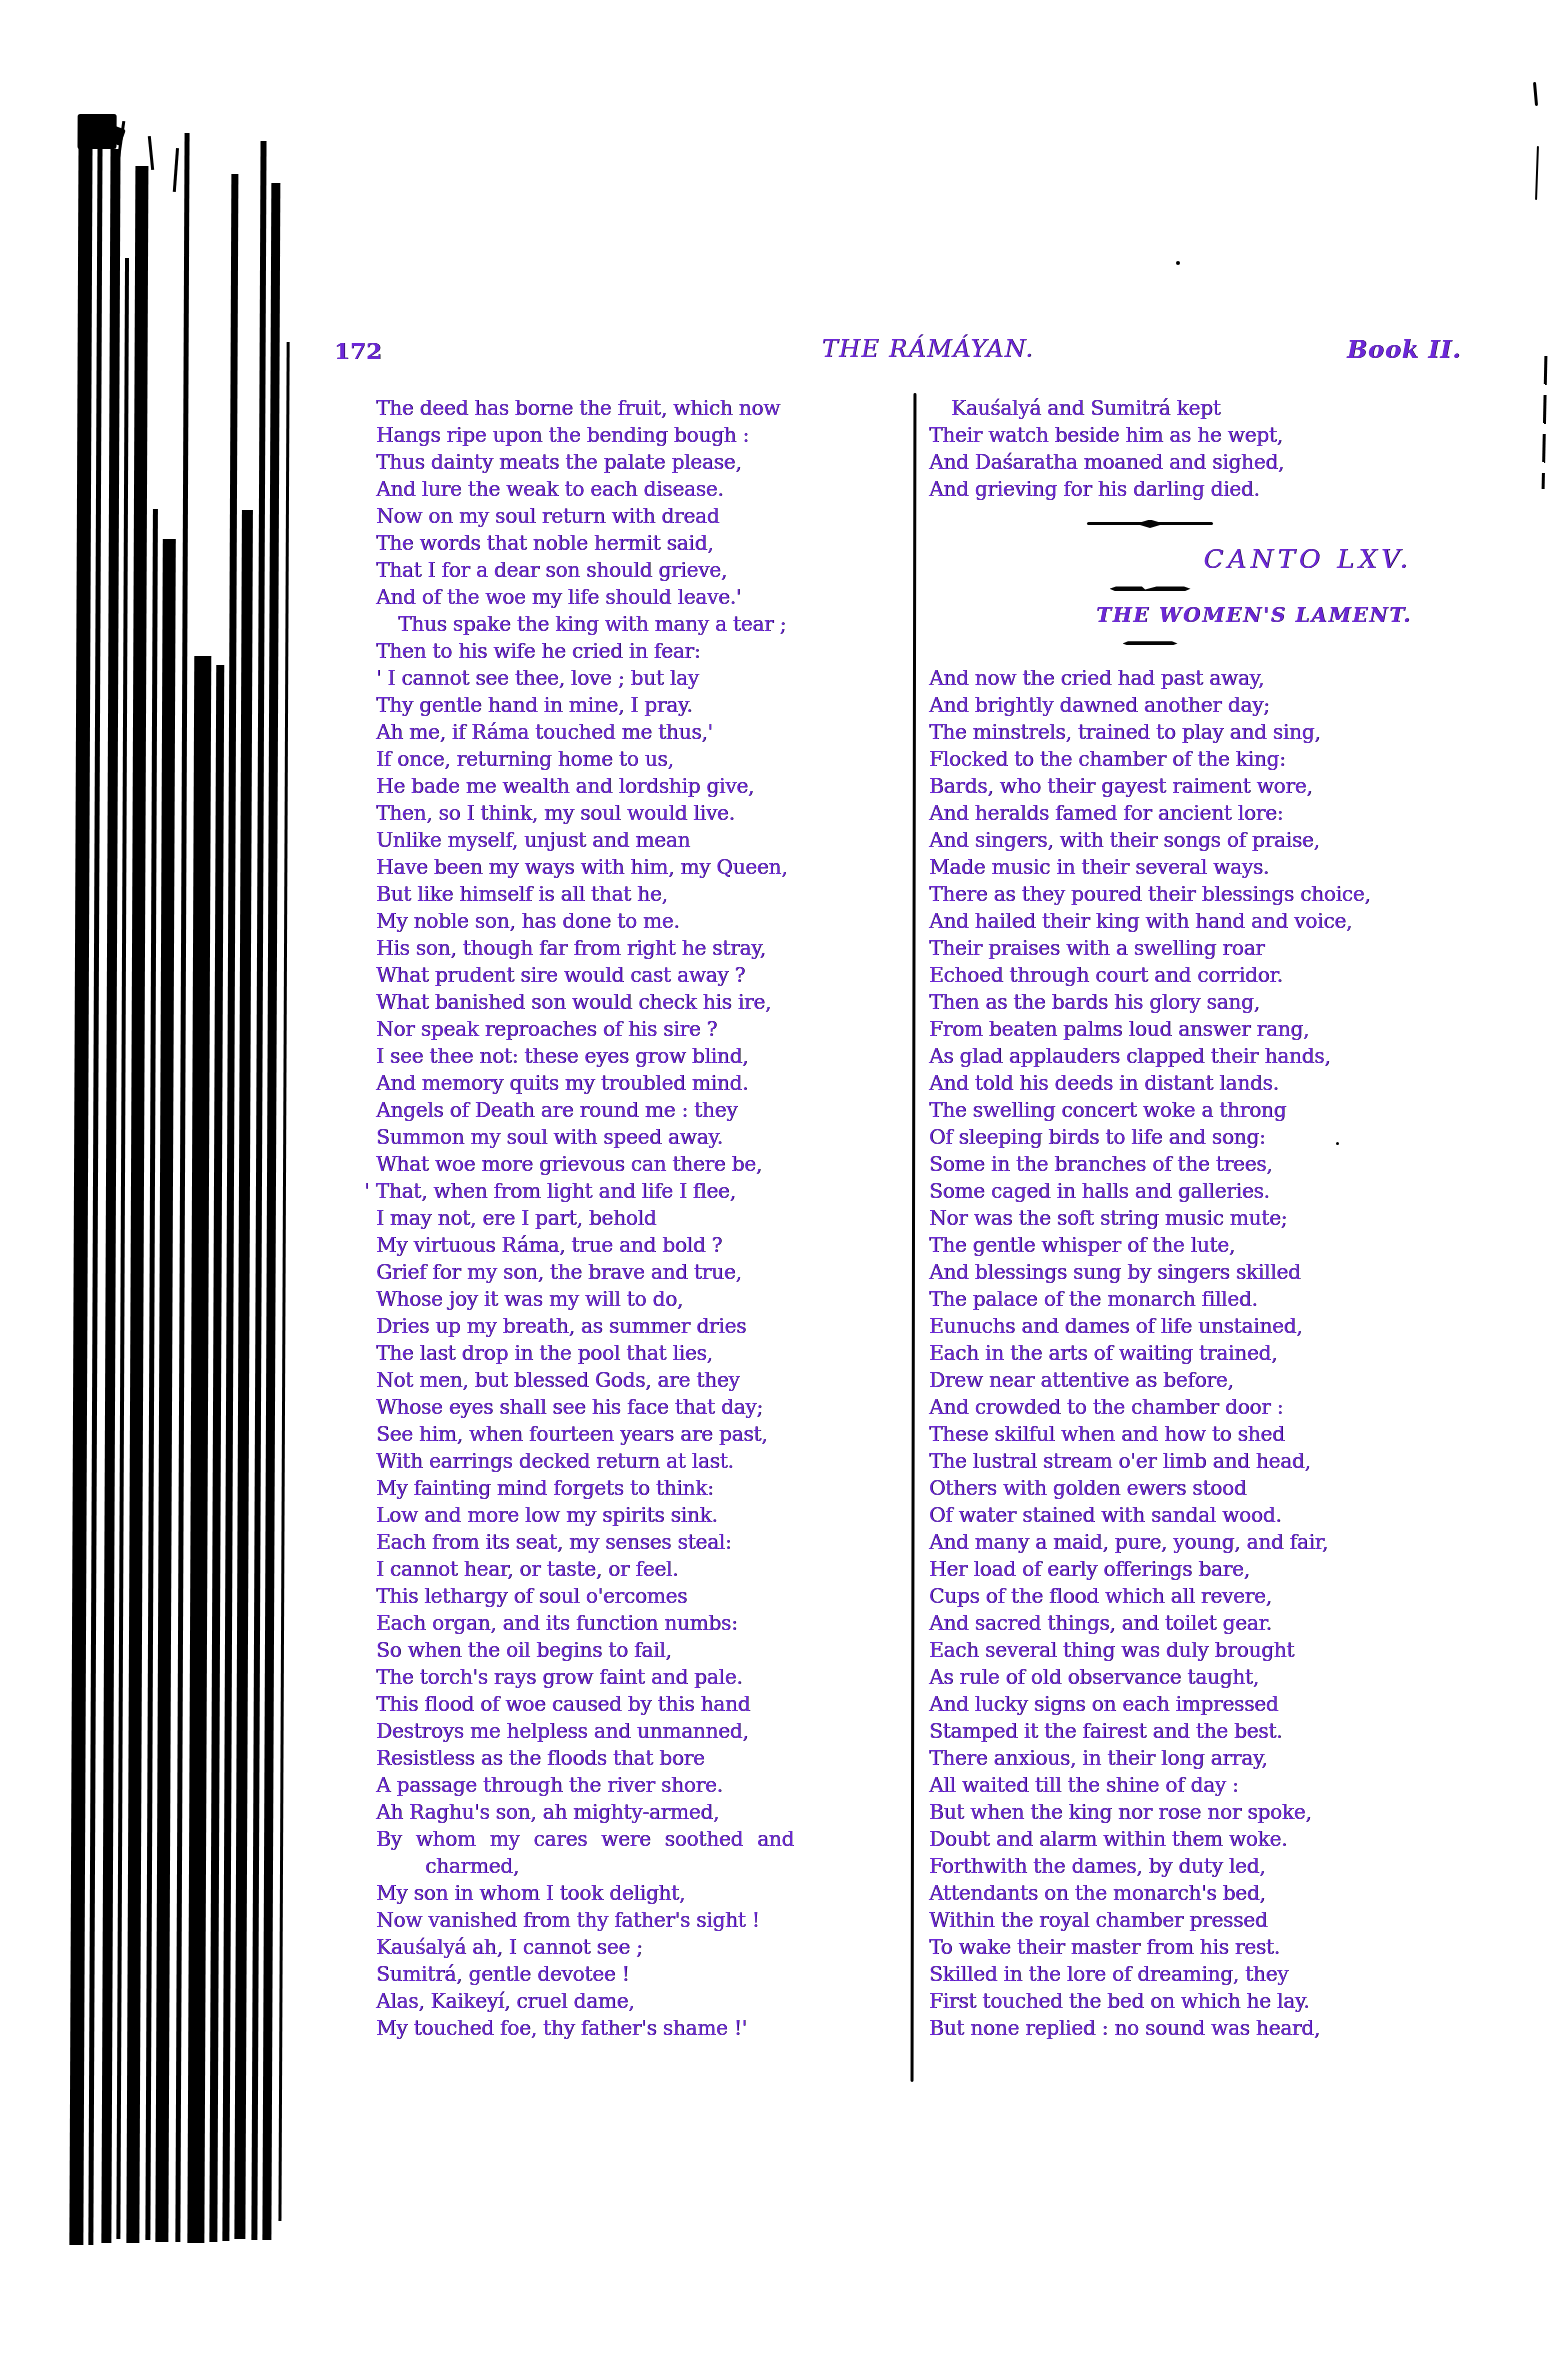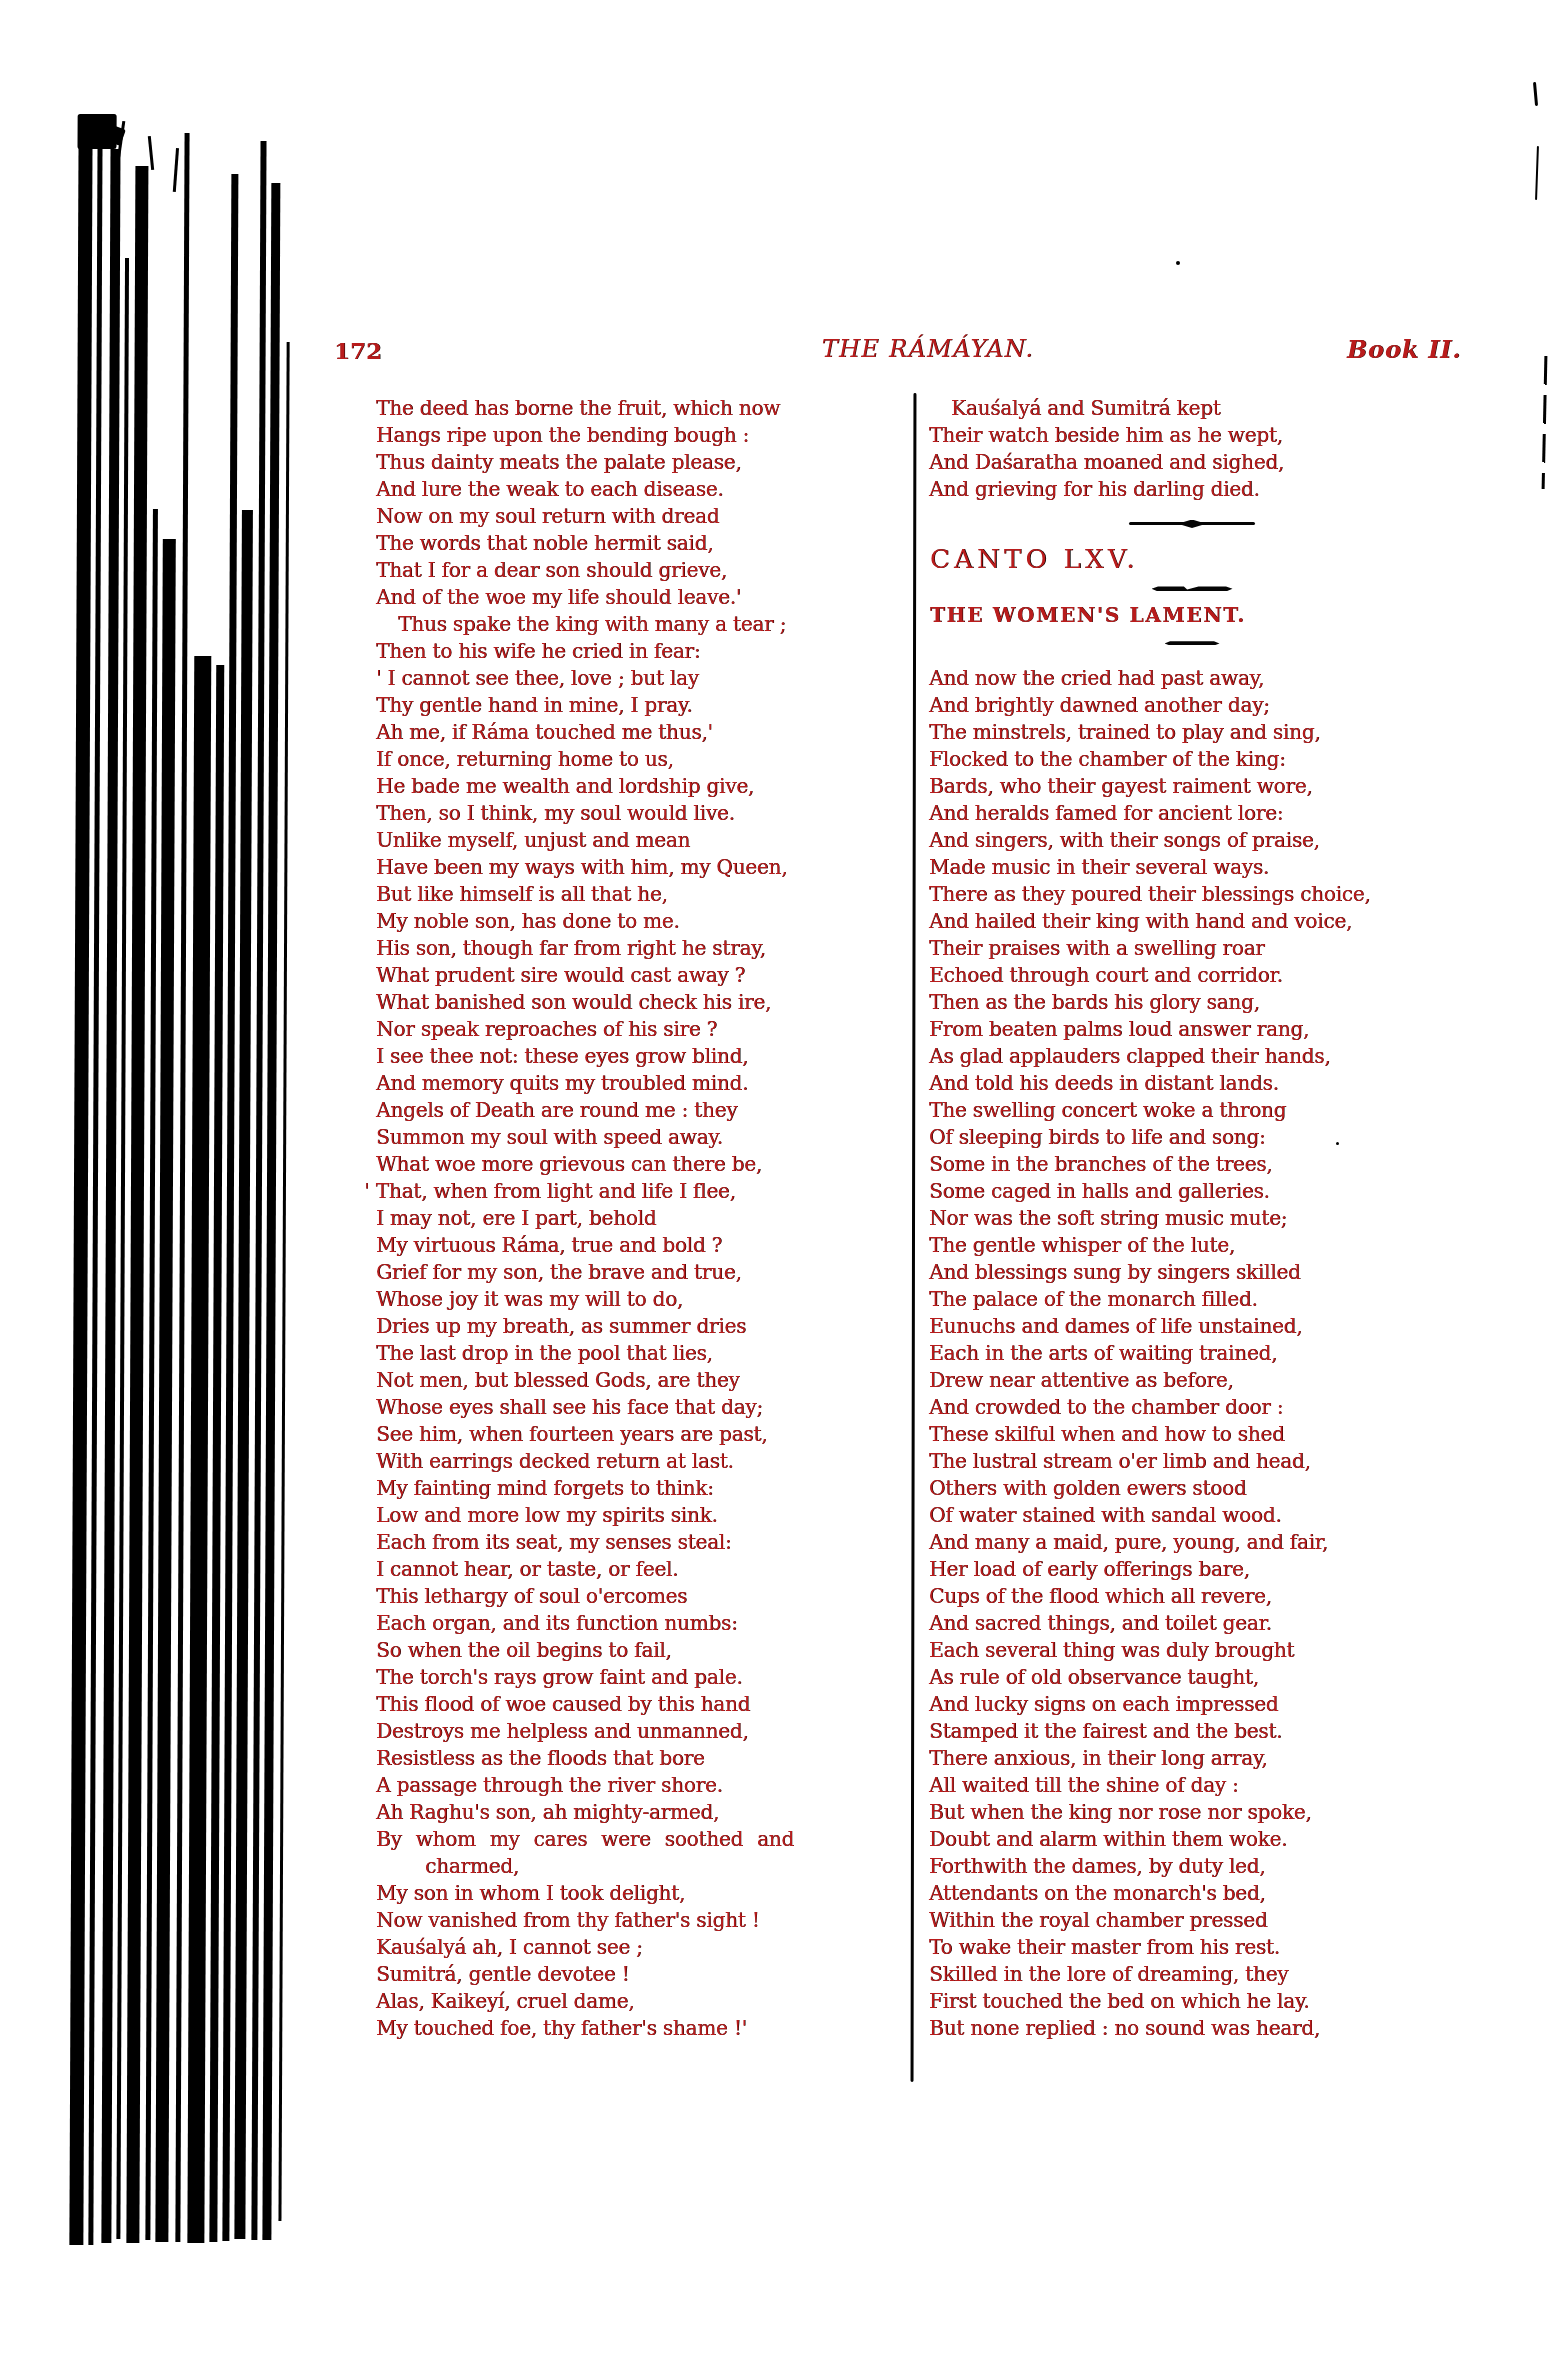--- a/index.html
+++ b/index.html
@@ -1,18 +1,18 @@
 <!DOCTYPE html>
 <html style="font-size:13.4px"><head>
 <meta charset="utf-8">
 <style>
   html,body{margin:0;padding:0;background:#6b6b6b;}
   .page{
     position:relative;width:1558px;height:2377px;background:#ffffff;
-    overflow:hidden;font-family:"DejaVu Serif", serif;color:#b91c1c;
+    overflow:hidden;font-family:"DejaVu Serif", serif;color:#6d28d9;
   }
   
   .binding{position:absolute;left:71px;top:114px;width:220px;height:2134px;transform:skewX(-0.25deg);}
   .streak{position:absolute;background:#000;}
   .blob{position:absolute;background:#000;border-radius:2.5px;}
   
   .hdr-num{position:absolute;left:334px;top:337px;font-size:23px;font-weight:bold;text-shadow:0.5px 0 0 #000;}
   .hdr-title{position:absolute;left:928px;top:335px;transform:translateX(-50%);
     font-size:24px;font-weight:normal;font-style:italic;letter-spacing:1.3px;text-shadow:0.5px 0 0 #000;white-space:nowrap;}
   .hdr-book{position:absolute;left:1347px;top:335px;font-size:24px;font-weight:bold;font-style:italic;
@@ -25,21 +25,21 @@
   .line{height:27px;line-height:27px;font-size:20px;letter-spacing:-0.2px;
     white-space:nowrap;text-shadow:0.4px 0 0 #000;}
   .line.indent{padding-left:22px;}
   .line.cont{padding-left:49px;}
   .line.outd{margin-left:-11.8px;}
   .line.just{white-space:normal;text-align:justify;text-align-last:justify;width:418px;}
   
   .divider{position:absolute;left:912px;top:393px;width:3.4px;height:1689px;background:#020202;
     transform:rotate(0.10deg);border-radius:1.7px;}
   
-  .canto-block{position:absolute;left:930px;top:522px;width:524px;text-align:left;}
+  .canto-block{position:absolute;left:888px;top:522px;width:524px;text-align:right;font-style:italic;}
   .rule-diamond{position:relative;width:126px;height:3.4px;margin:0 auto;background:#050505;border-radius:1.7px;}
   .rule-diamond::after{content:"";position:absolute;left:50%;top:-2.5px;transform:translateX(-50%);
     width:28.5px;height:8.4px;background:#050505;clip-path:polygon(0 50%,50% 0,100% 50%,50% 100%);}
   .canto-heading{margin-top:18.5px;font-size:26px;line-height:30px;letter-spacing:4.2px;text-shadow:0.6px 0 0 #000;}
   .rule-short{width:81px;height:5px;margin:12.6px auto 0;background:#050505;
     clip-path:polygon(0 45%,8% 0,40% 0,44% 60%,58% 0,92% 0,100% 45%,92% 100%,8% 100%);}
   .canto-sub{margin-top:10px;font-size:20px;line-height:28px;font-weight:bold;letter-spacing:1.7px;text-shadow:0.4px 0 0 #000;}
   .rule-tiny{width:55px;height:4.2px;margin:11.8px auto 0;background:#050505;border-radius:1.7px;
     clip-path:polygon(0 50%,10% 0,90% 0,100% 50%,90% 100%,10% 100%);}
   

